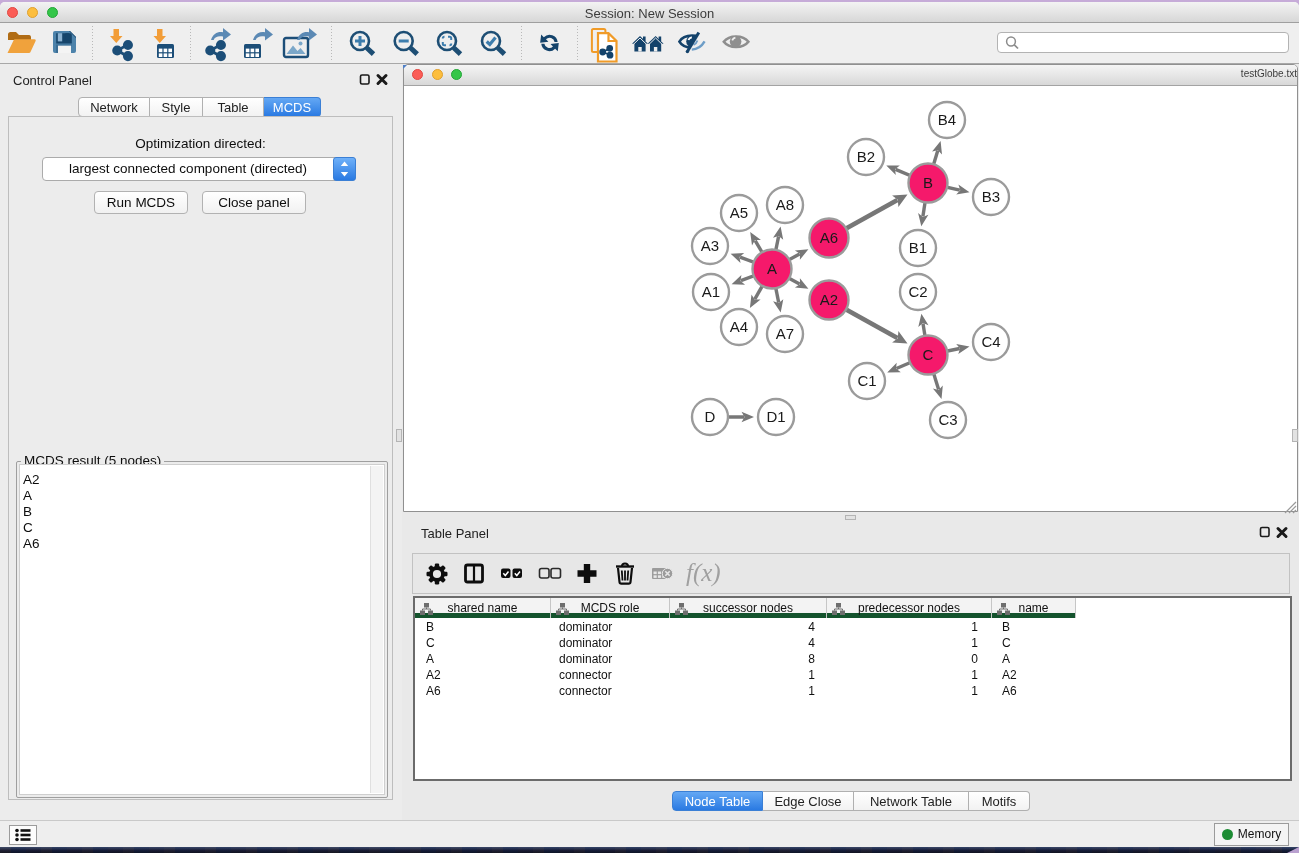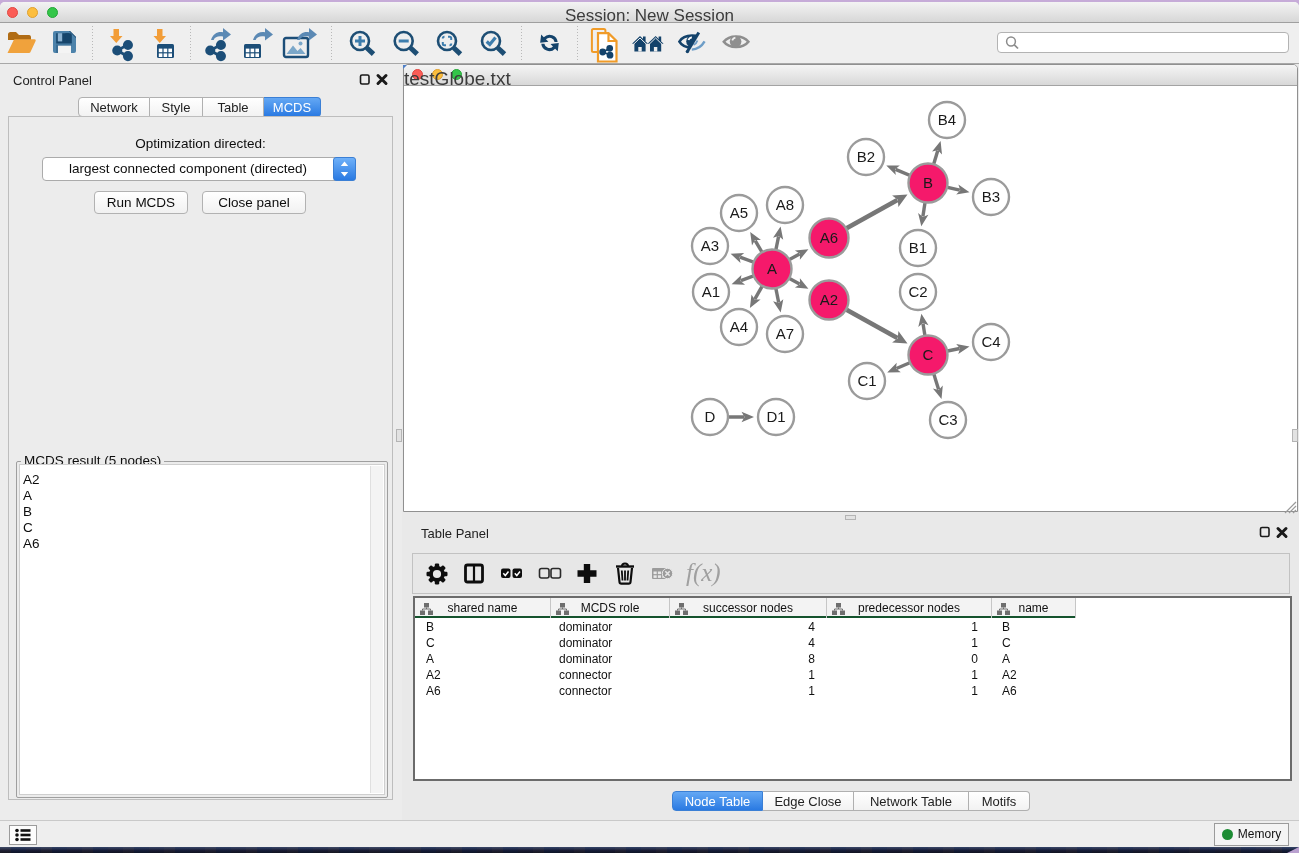--- a/index.html
+++ b/index.html
@@ -8,40 +8,40 @@
 #deskbottom { position:absolute; left:0; top:847px; width:1299px; height:6px;
   background:
    repeating-linear-gradient(90deg, rgba(135,110,95,0.10) 0 11px, rgba(30,55,105,0.16) 11px 26px, rgba(90,80,110,0.08) 26px 41px),
    linear-gradient(#39486a, #141830 55%, #0a0d19);
 }
 #desktop-top { position:absolute; left:0; top:0; width:1299px; height:10px; background:#c6abd8; }
 #win { position:absolute; left:0; top:2px; width:1299px; height:845px; background:#ececec; border-radius:5px 5px 0 0; }
 
 #titlebar { position:absolute; left:0; top:0; width:1299px; height:21px; background:linear-gradient(#f3f3f3,#d7d7d7); border-radius:5px 5px 0 0; border-bottom:1px solid #9f9f9f; }
 .tl { position:absolute; width:12px; height:12px; border-radius:50%; }
-#title-text { position:absolute; top:4px; width:100%; text-align:center; font-size:17px; color:#3c3c3c; }
+#title-text { position:absolute; top:4px; width:100%; text-align:center; font-size:13px; color:#3c3c3c; }
 
 #toolbar { position:absolute; left:0; top:21px; width:1299px; height:41px; background:#efefef; border-bottom:1px solid #a8a8a8; }
 .tsep { position:absolute; top:3px; height:34px; width:1px; background-image:repeating-linear-gradient(#b9b9b9 0 1px, transparent 1px 3px); }
 #searchbox { position:absolute; left:997px; top:9px; width:292px; height:21px; background:#fff; border:1px solid #b3b3b3; border-radius:4px; }
 
 #content { position:absolute; left:0; top:62px; width:1299px; height:756px; background:#e9e9e9; }
 
 #ctrlpanel { position:absolute; left:0; top:0; width:402px; height:756px; background:#ececec; }
 #cp-title { position:absolute; left:13px; top:9px; font-size:13px; color:#222; }
 #cp-box { position:absolute; left:8px; top:52px; width:385px; height:684px; border:1px solid #bdbdbd; background:#ececec; }
 .seg-group { position:absolute; display:flex; height:20px; font-size:13px; }
 .seg { background:linear-gradient(#ffffff,#f2f2f2); border:1px solid #b0b0b0; border-left:none; color:#222; text-align:center; line-height:19px; }
 .seg:first-child { border-left:1px solid #b0b0b0; border-radius:4px 0 0 4px; }
 .seg:last-child { border-radius:0 4px 4px 0; }
 .seg.sel { background:linear-gradient(#64a8f4,#2a7ae2); color:#fff; border-color:#3a7fd5; }
 
 #netwin { position:absolute; left:403px; top:0; width:895px; height:448px; background:#fff; border:1px solid #909090; border-radius:5px 5px 0 0; }
 #net-titlebar { position:absolute; left:0; top:0; width:893px; height:21px; background:linear-gradient(#f5f5f5,#d8d8d8); border-radius:4px 4px 0 0; border-bottom:1px solid #a3a3a3; }
-#net-title { position:absolute; top:3px; width:100%; text-align:left; font-size:19px; color:#3c3c3c; }
+#net-title { position:absolute; top:3px; width:100%; text-align:right; font-size:10px; color:#3c3c3c; }
 
 #tablepanel { position:absolute; left:402px; top:457px; width:897px; height:299px; background:#e9e9e9; }
 
 #statusbar { position:absolute; left:0; top:818px; width:1299px; height:27px; background:#eeeeee; border-top:1px solid #c9c9c9; }
 #memory-btn { position:absolute; left:1214px; top:2px; width:75px; height:23px; background:#f4f4f4; border:1px solid #9b9b9b; font-size:12px; color:#111; text-align:center; line-height:21px; }
 #list-btn { position:absolute; left:9px; top:4px; width:28px; height:20px; background:#fcfcfc; border:1px solid #9b9b9b; }
 .btn { position:absolute; height:23px; background:linear-gradient(#ffffff,#f1f1f1); border:1px solid #b2b2b2; border-radius:4px; font-size:13.5px; color:#0d0d0d; text-align:center; line-height:21px; }
 
 </style>
 </head>
@@ -413,21 +413,21 @@
                 <rect x="249.3" y="21.3" width="3.2" height="2.6"></rect>
               </g>
     <circle cx="254.5" cy="19.5" r="5.2" fill="#9b9b9b" stroke="#e7e7e7" stroke-width="1"></circle>
     <path d="M252.3 17.3 l4.4 4.4 M256.7 17.3 l-4.4 4.4" stroke="#e7e7e7" stroke-width="1.6"></path>
   </g>
 
   <text x="273" y="27" font-family="Liberation Serif, serif" font-style="italic" font-size="25" fill="#a0a0a0">f(x)</text>
 </svg>
 </div>
 <div id="tp-table" style="position:absolute;left:11px;top:75px;width:879px;height:185px;background:#fff;border:2px solid #6b6b6b;">
-  <div id="tp-head" style="position:absolute;left:0;top:0;width:661px;height:20px;background:#f3f3f3;border-bottom:2px solid #14532d;">
+  <div id="tp-head" style="position:absolute;left:0;top:0;width:661px;height:20px;background:#f3f3f3;border-bottom:5px solid #14532d;">
     <div style="position:absolute;left:0px;top:0;width:136px;height:20px;border-right:1px solid #c6c6c6;">
 <svg width="13" height="12" style="position:absolute;left:5px;top:5px;" xmlns="http://www.w3.org/2000/svg">
                 <g fill="#6e6e6e">
                   <rect x="4" y="0" width="5" height="4.5"></rect>
                   <rect x="0" y="7.5" width="5" height="4.5"></rect>
                   <rect x="8" y="7.5" width="5" height="4.5"></rect>
                 </g>
                 <path d="M6.5 4.5 V6 M2.5 7.5 V6 H10.5 V7.5" stroke="#6e6e6e" stroke-width="1" fill="none"></path>
               </svg>
 <div style="width:100%;text-align:center;font-size:12px;color:#111;line-height:20px;">shared name</div>

